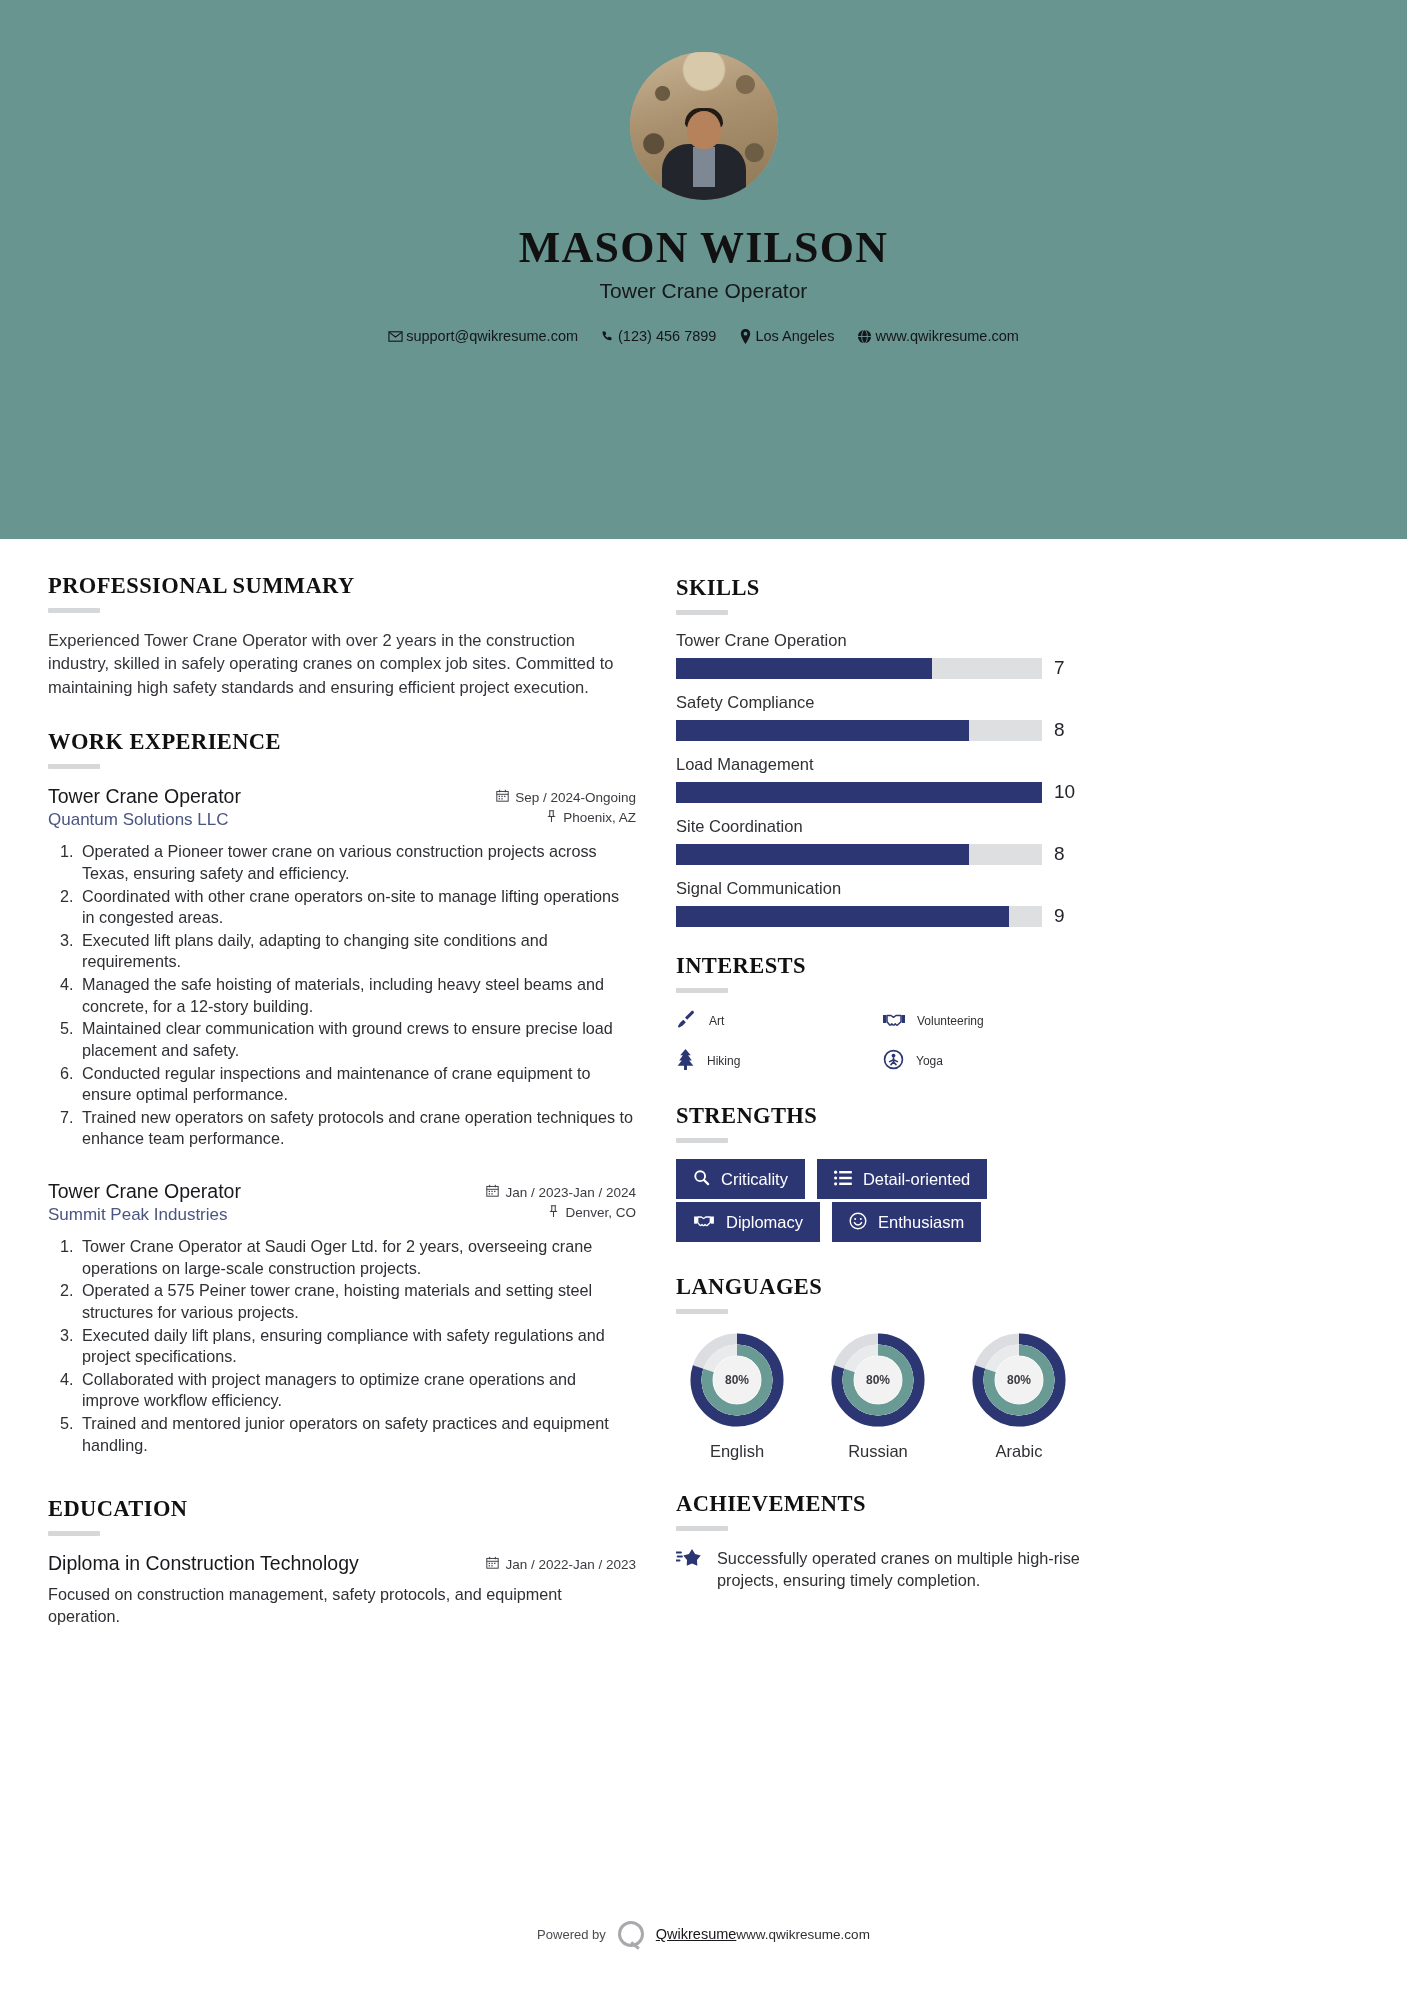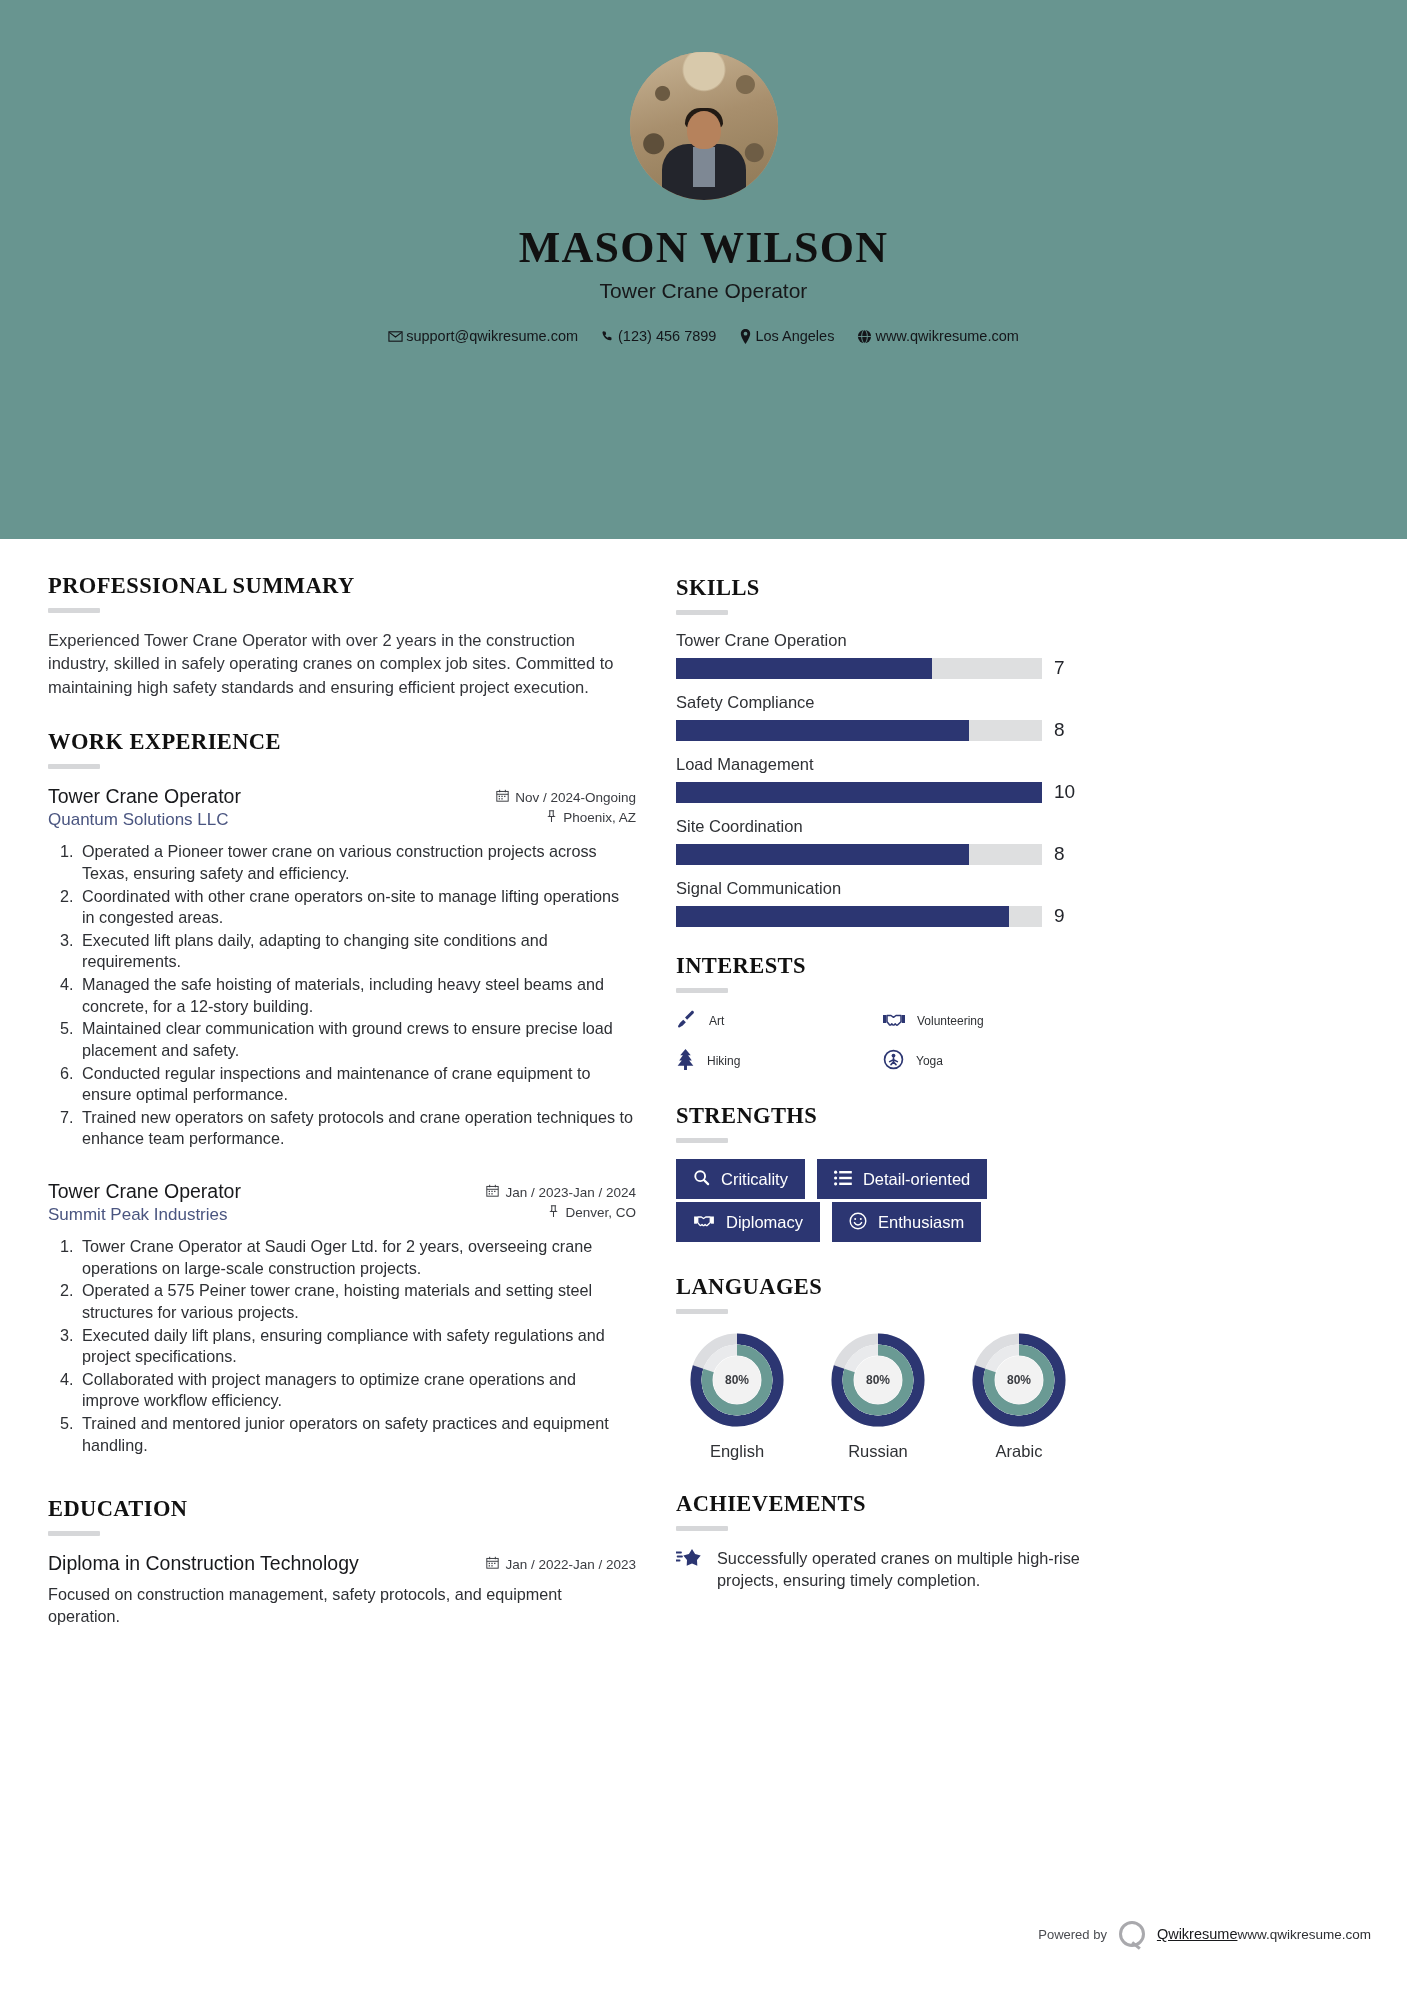--- a/index.html
+++ b/index.html
@@ -185,22 +185,22 @@
   .ach { display:flex; gap:14px; align-items:flex-start; }
   .ach-text { font-size:16.3px; line-height:1.38; color:#2e3034; }
 
   
   .footer {
     position:absolute;
     left:0; right:0; bottom: 0;
     height: 112px;
     display:flex;
     align-items:center;
-    justify-content:flex-end;
-    padding: 0 36px;
+    justify-content:center;
+    padding: 0 48px;
   }
   .footer-left { display:flex; align-items:center; gap:12px; }
   .powered { font-size:13px; color:#4a4c51; }
   .qmark {
     width:26px; height:26px; border-radius:50%;
     border:3px solid #a9a9ad;
     position:relative;
   }
   .qmark:after {
     content:""; position:absolute; right:1px; bottom:-3px;
@@ -287,21 +287,21 @@
                     <rect x="1" y="3" width="14" height="12" fill="none" stroke="#3a3c41" stroke-width="1.2"></rect>
                     <path d="M1 6.5h14" stroke="#3a3c41" stroke-width="1.2"></path>
                     <path d="M4.5 1v3M11.5 1v3" stroke="#3a3c41" stroke-width="1.2"></path>
                     <rect x="3.3" y="8.3" width="1.6" height="1.6" fill="#3a3c41"></rect>
                     <rect x="6.6" y="8.3" width="1.6" height="1.6" fill="#3a3c41"></rect>
                     <rect x="10" y="8.3" width="1.6" height="1.6" fill="#3a3c41"></rect>
                     <rect x="3.3" y="11.3" width="1.6" height="1.6" fill="#3a3c41"></rect>
                     <rect x="6.6" y="11.3" width="1.6" height="1.6" fill="#3a3c41"></rect>
                   </svg>
               </span>
-              <span>Nov / 2024-Ongoing</span>
+              <span>Sep / 2024-Ongoing</span>
             </div>
           </div>
         </div>
         <div class="job-sub">
           <div class="company">Quantum Solutions LLC</div>
           <div class="meta-line">
             <span>
               <svg width="11" height="12" viewBox="0 0 12 14">
                   <path d="M6 14V8M3 1h6M4 1v5.2c0 .5-.4.9-1 1.3h6c-.6-.4-1-.8-1-1.3V1" fill="none" stroke="#3a3c41" stroke-width="1.2"></path>
                 </svg>

